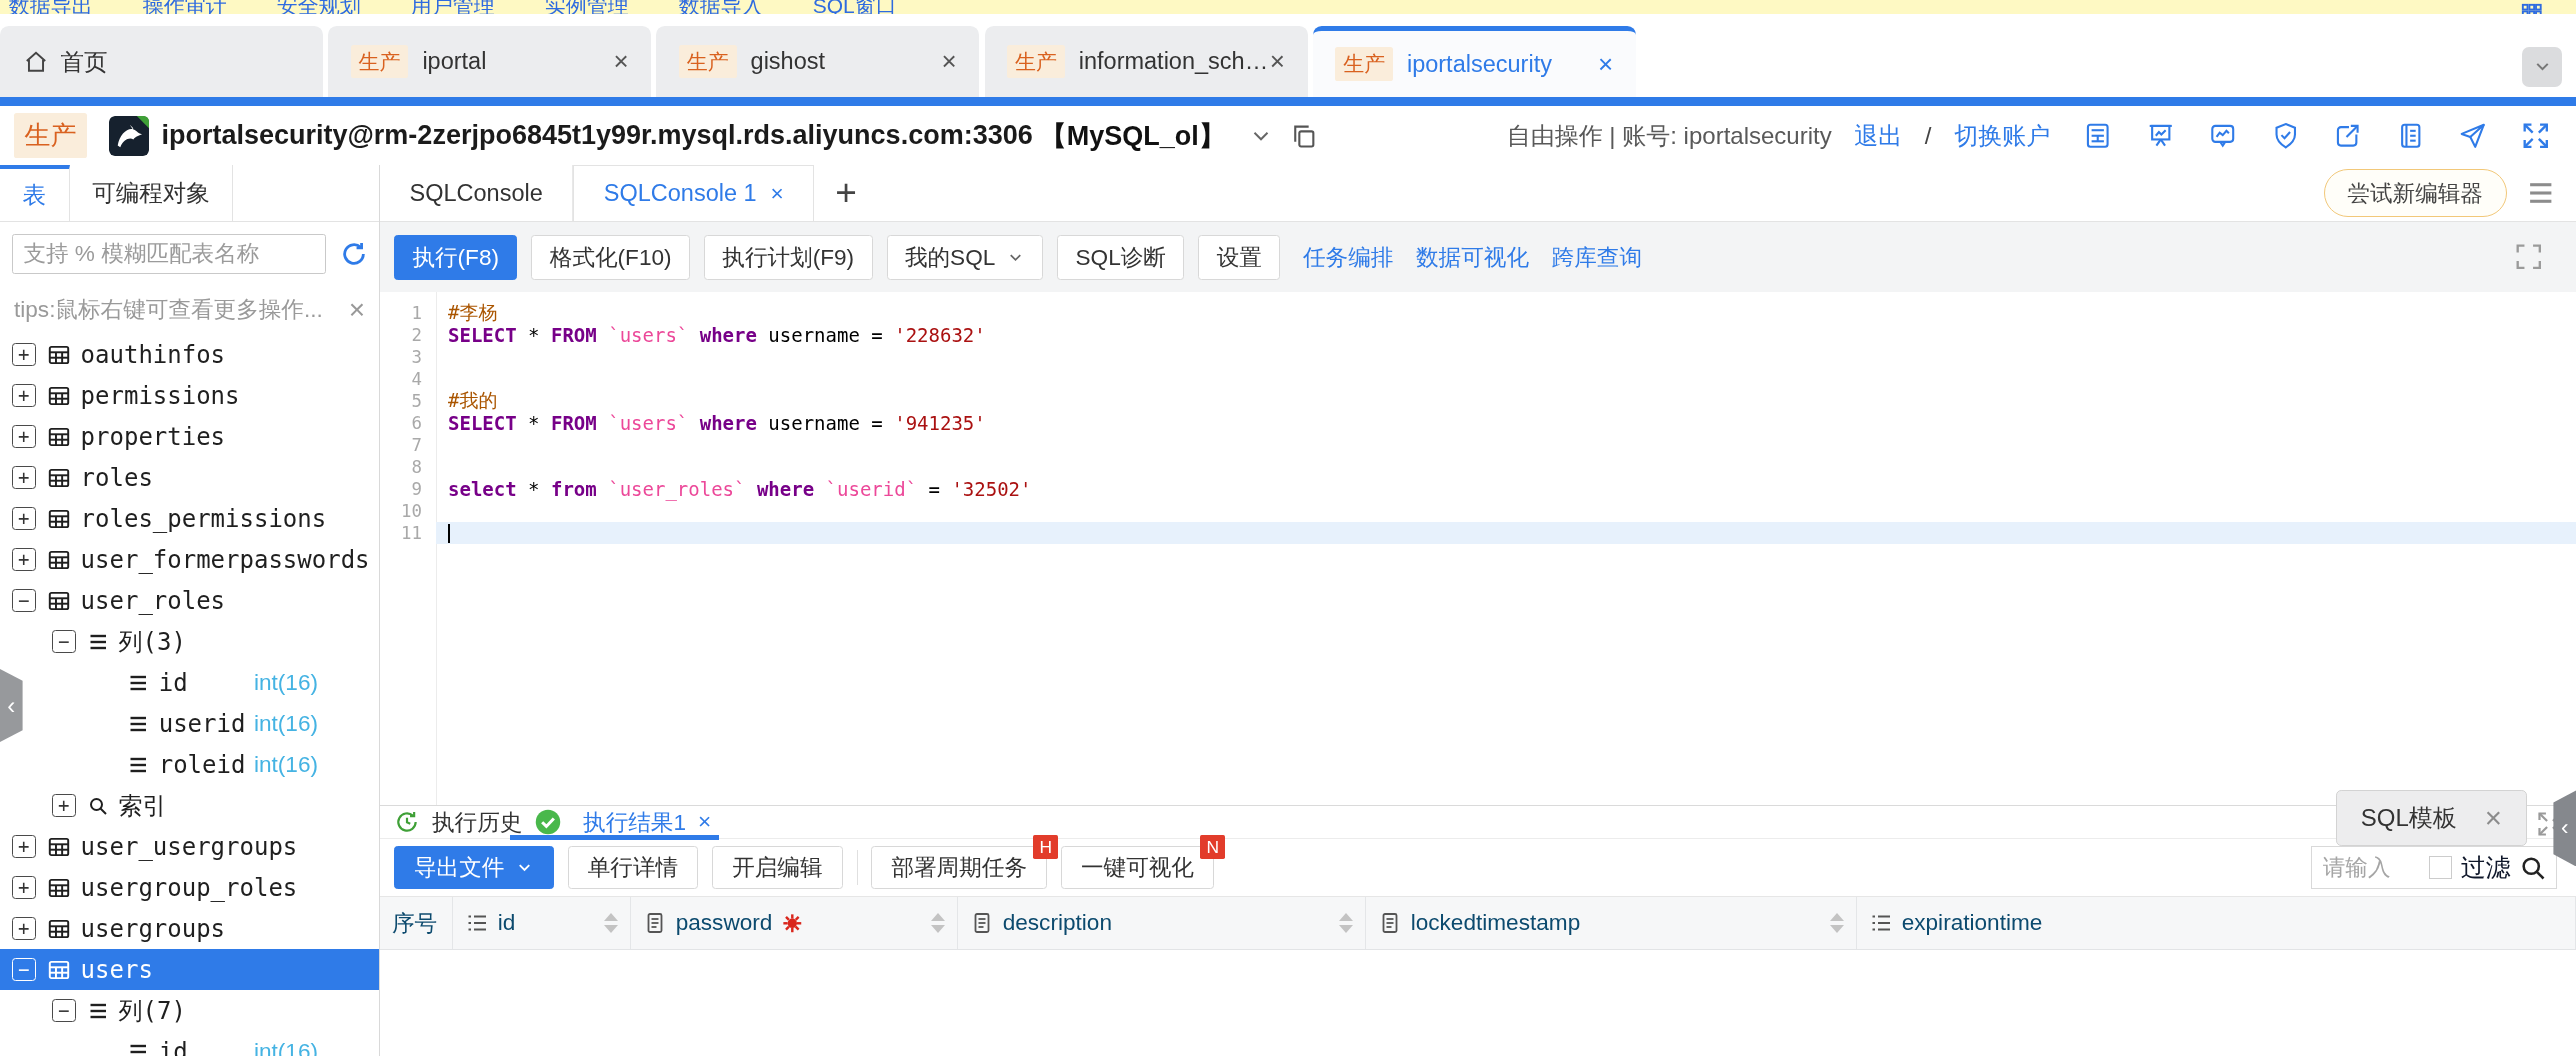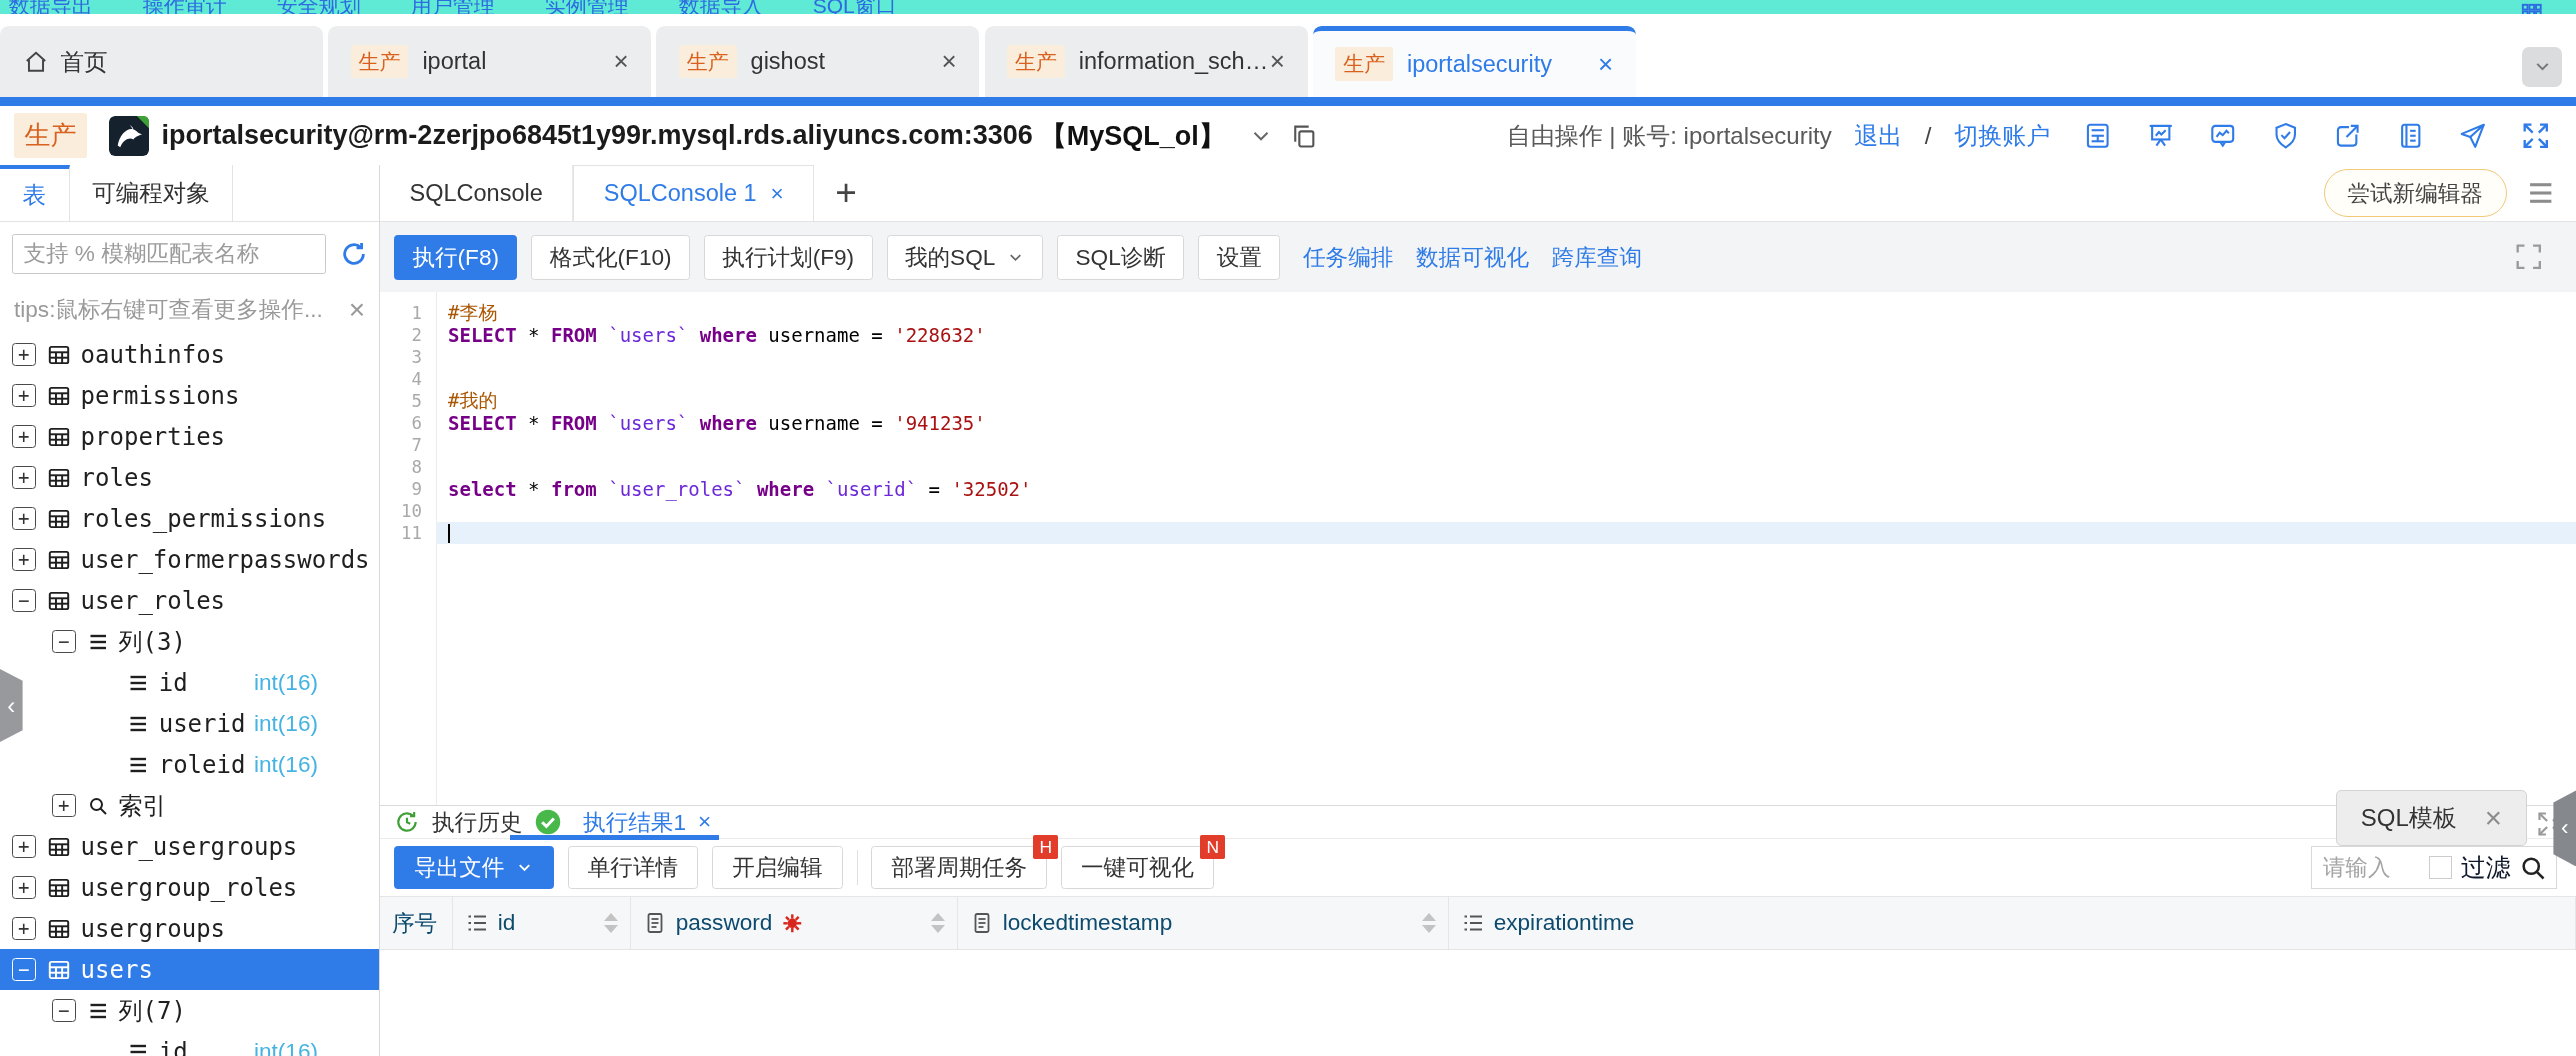--- a/index.html
+++ b/index.html
@@ -2,21 +2,21 @@
 <html style="font-size:14px"><head>
 <meta charset="utf-8">
 <style>
   html,body{margin:0;padding:0;}
   body{width:2576px;height:1057px;overflow:hidden;background:#fff;
        font-family:"Liberation Sans","DejaVu Sans",sans-serif;color:#222;}
   .page{position:relative;width:2576px;height:1057px;overflow:hidden;background:#fff;}
   svg{display:block;}
 
   
-  .topmenu{position:absolute;top:0;left:0;right:0;height:14px;overflow:hidden;background:#5eead4;z-index:6;}
+  .topmenu{position:absolute;top:0;left:0;right:0;height:14px;overflow:hidden;background:#fef9c3;z-index:6;}
   .topmenu-inner{display:flex;gap:50px;padding-left:8.7px;margin-top:-7.8px;font-size:21px;color:#2E6BE0;white-space:nowrap;}
   .apps-ic{position:absolute;right:33px;top:1.7px;color:#2E6BE0;}
 
   
   .tabstrip{position:absolute;top:14px;left:0;right:0;height:83px;background:#fff;display:flex;align-items:flex-end;z-index:5;}
   .btab{height:71px;width:323px;box-sizing:border-box;background:#ECEDEF;border-radius:8.7px 8.7px 0 0;
         margin-right:5.2px;display:flex;align-items:center;padding:0 22.6px;font-size:23.5px;color:#333;}
   .btab .x{margin-left:auto;font-size:26px;color:#555;}
   .btab.active{background:#FAFBFD;border-top:5.2px solid #2F7BE8;color:#2F7BE8;}
   .btab.active .x{color:#2F7BE8;}
@@ -94,21 +94,21 @@
   .editor::before{content:"";position:absolute;left:56px;top:0;bottom:0;border-left:0.9px solid #ECECEC;}
   .editor-inner{position:absolute;top:10.4px;left:0;right:0;}
   .eline{display:flex;height:22px;align-items:center;}
   .ln{flex:0 0 42px;text-align:right;padding-right:14px;color:#A9A9A9;font:17.4px "DejaVu Sans Mono",monospace;}
   .codewrap{flex:1;height:100%;display:flex;align-items:center;padding-left:12px;}
   .eline.active .codewrap{background:#E7F1FC;}
   .code{font:19px "DejaVu Sans Mono",monospace;white-space:pre;}
   .cursor{display:inline-block;width:1.7px;height:19px;background:#000;margin-right:1.7px;}
   .tk-cm{color:#AA5500;}
   .tk-kw{color:#770088;font-weight:bold;}
-  .tk-id{color:#6d28d9;}
+  .tk-id{color:#ec4899;}
   .tk-st{color:#AA1111;}
   .tk-pl{color:#000;}
 
   
   .results{position:absolute;left:0;right:0;bottom:0;height:252px;border-top:0.9px solid #DADADA;box-sizing:border-box;background:#fff;}
   .r-tabs{height:33px;position:relative;display:flex;align-items:center;padding-left:14px;gap:12px;
           border-bottom:1.7px solid #ECECEC;box-sizing:border-box;}
   .r-hist{font-size:22.6px;color:#333;}
   .r-res{font-size:22.6px;color:#2F7BE8;margin-left:8.7px;}
   .r-x{font-size:22.6px;color:#2F7BE8;}
@@ -803,20 +803,35 @@
                     <line x1="15.6" y1="8.4" x2="18.7" y2="5.3"></line>
                   </g>
                   <circle cx="12" cy="12" r="5" fill="#D9261C"></circle>
                 </svg>
               </span>
               <span class="sorts">
                 <span class="sort-up"></span>
                 <span class="sort-down"></span>
               </span>
             </div>
+            <div class="hcell" style="width: 408px;">
+              <span class="cicon">
+                <svg width="24" height="24" viewBox="0 0 24 24" fill="none" stroke="#555" stroke-width="1.8">
+                  <rect x="5.5" y="3" width="13" height="18" rx="1.5"></rect>
+                  <line x1="8.5" y1="8" x2="15.5" y2="8"></line>
+                  <line x1="8.5" y1="12" x2="15.5" y2="12"></line>
+                  <line x1="8.5" y1="16" x2="13.5" y2="16"></line>
+                </svg>
+              </span>
+              <span class="hlabel">description</span>
+              <span class="sorts">
+                <span class="sort-up"></span>
+                <span class="sort-down"></span>
+              </span>
+            </div>
             <div class="hcell" style="width: 491px;">
               <span class="cicon">
                 <svg width="24" height="24" viewBox="0 0 24 24" fill="none" stroke="#555" stroke-width="1.8">
                   <rect x="5.5" y="3" width="13" height="18" rx="1.5"></rect>
                   <line x1="8.5" y1="8" x2="15.5" y2="8"></line>
                   <line x1="8.5" y1="12" x2="15.5" y2="12"></line>
                   <line x1="8.5" y1="16" x2="13.5" y2="16"></line>
                 </svg>
               </span>
               <span class="hlabel">lockedtimestamp</span>

